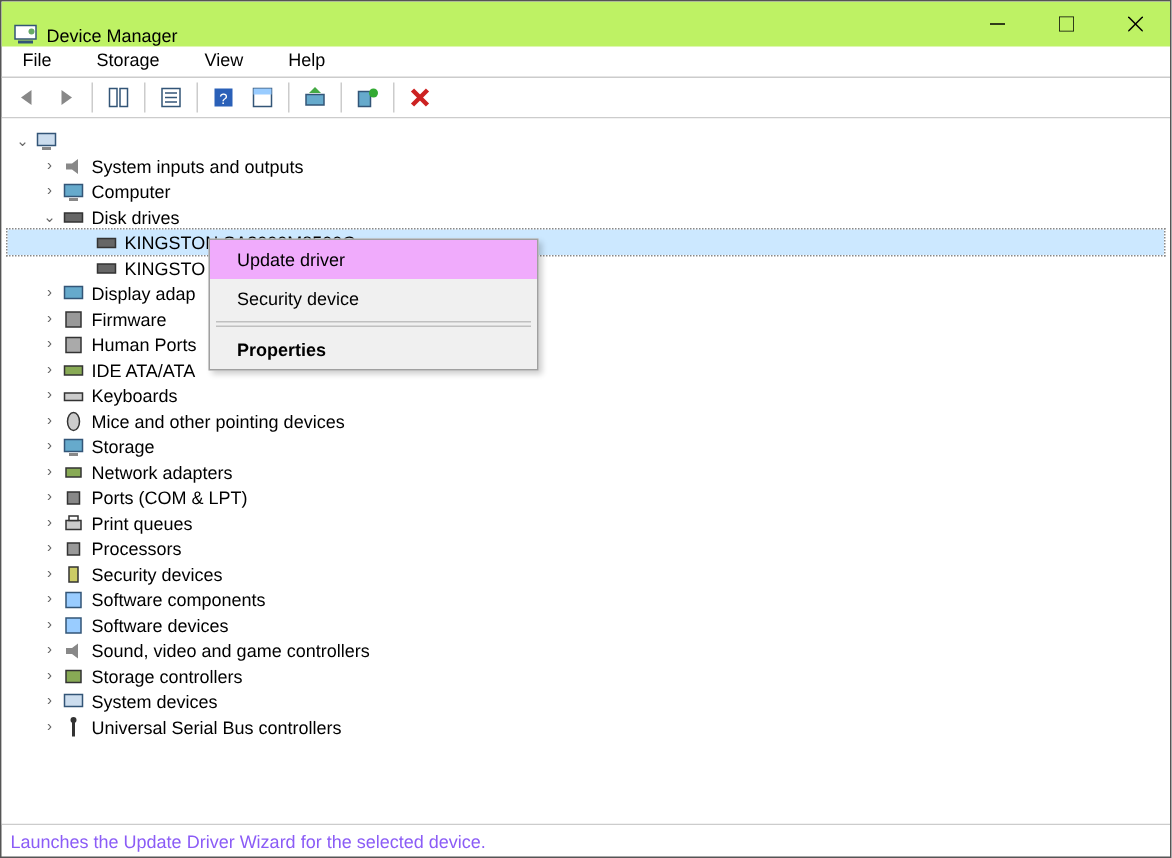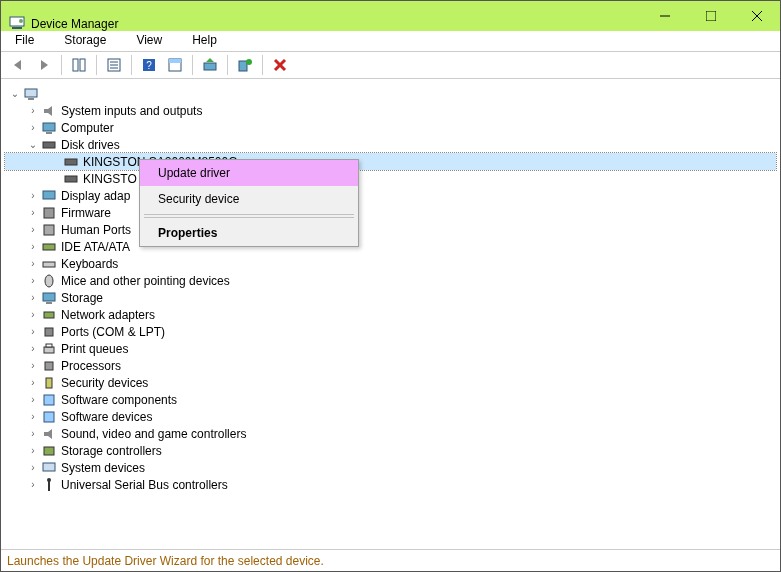--- a/index.html
+++ b/index.html
@@ -87,21 +87,21 @@
 .ctx-item.hl { background: #f0abfc; }
 .ctx-sep { height: 1px; background: #c0c0c0; margin: 2px 4px; }
 .ctx-item.bold { font-weight: bold; }
 .statusbar {
   height: 22px;
   border-top: 1px solid #ccc;
   display: flex;
   align-items: center;
   padding-left: 6px;
   font-size: 12px;
-  color: #a16207;
+  color: #8b5cf6;
 }
 </style>
 </head>
 <body>
 
 <div class="titlebar">
   <span class="win-icon">
     <svg width="16" height="16" viewBox="0 0 16 16">
         <rect x="1" y="2" width="14" height="9" fill="#fff" stroke="#357" stroke-width="1"></rect>
         <rect x="3" y="12" width="10" height="2" fill="#357"></rect>

